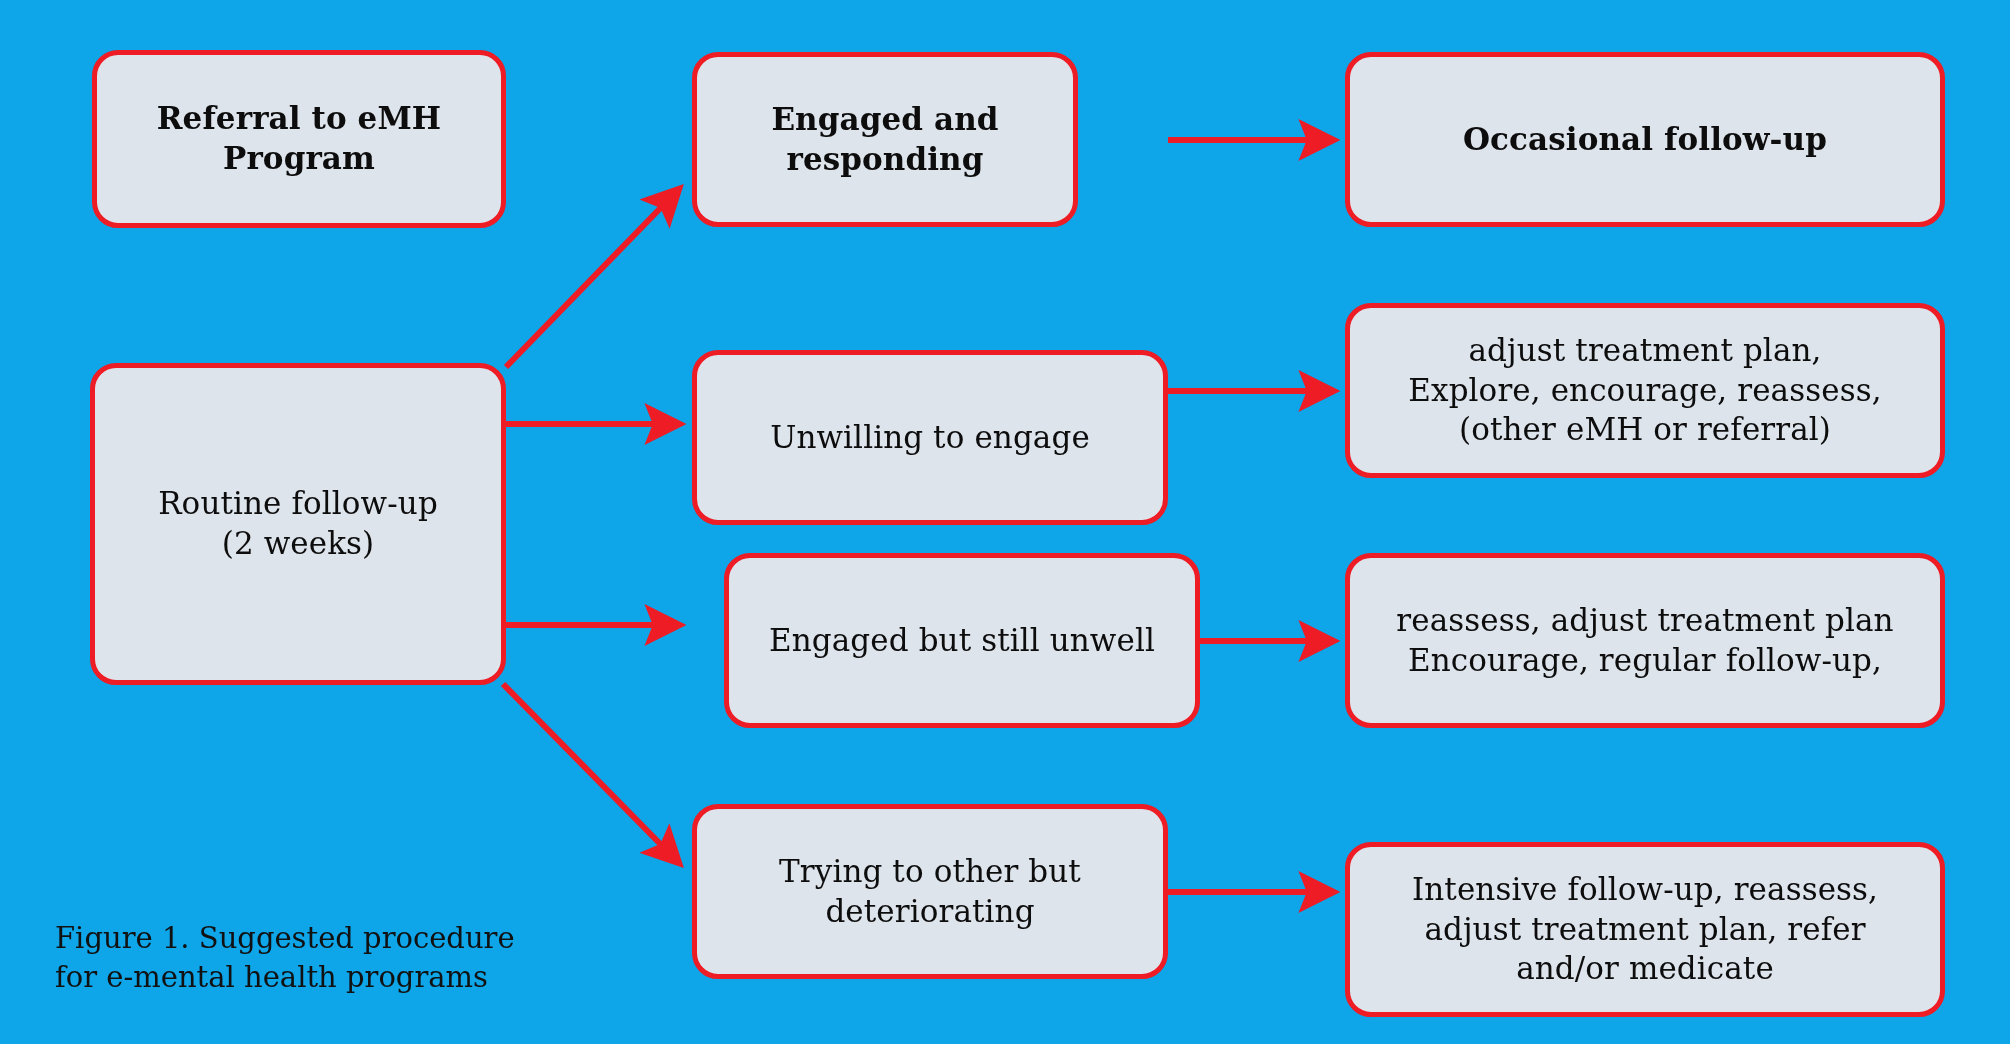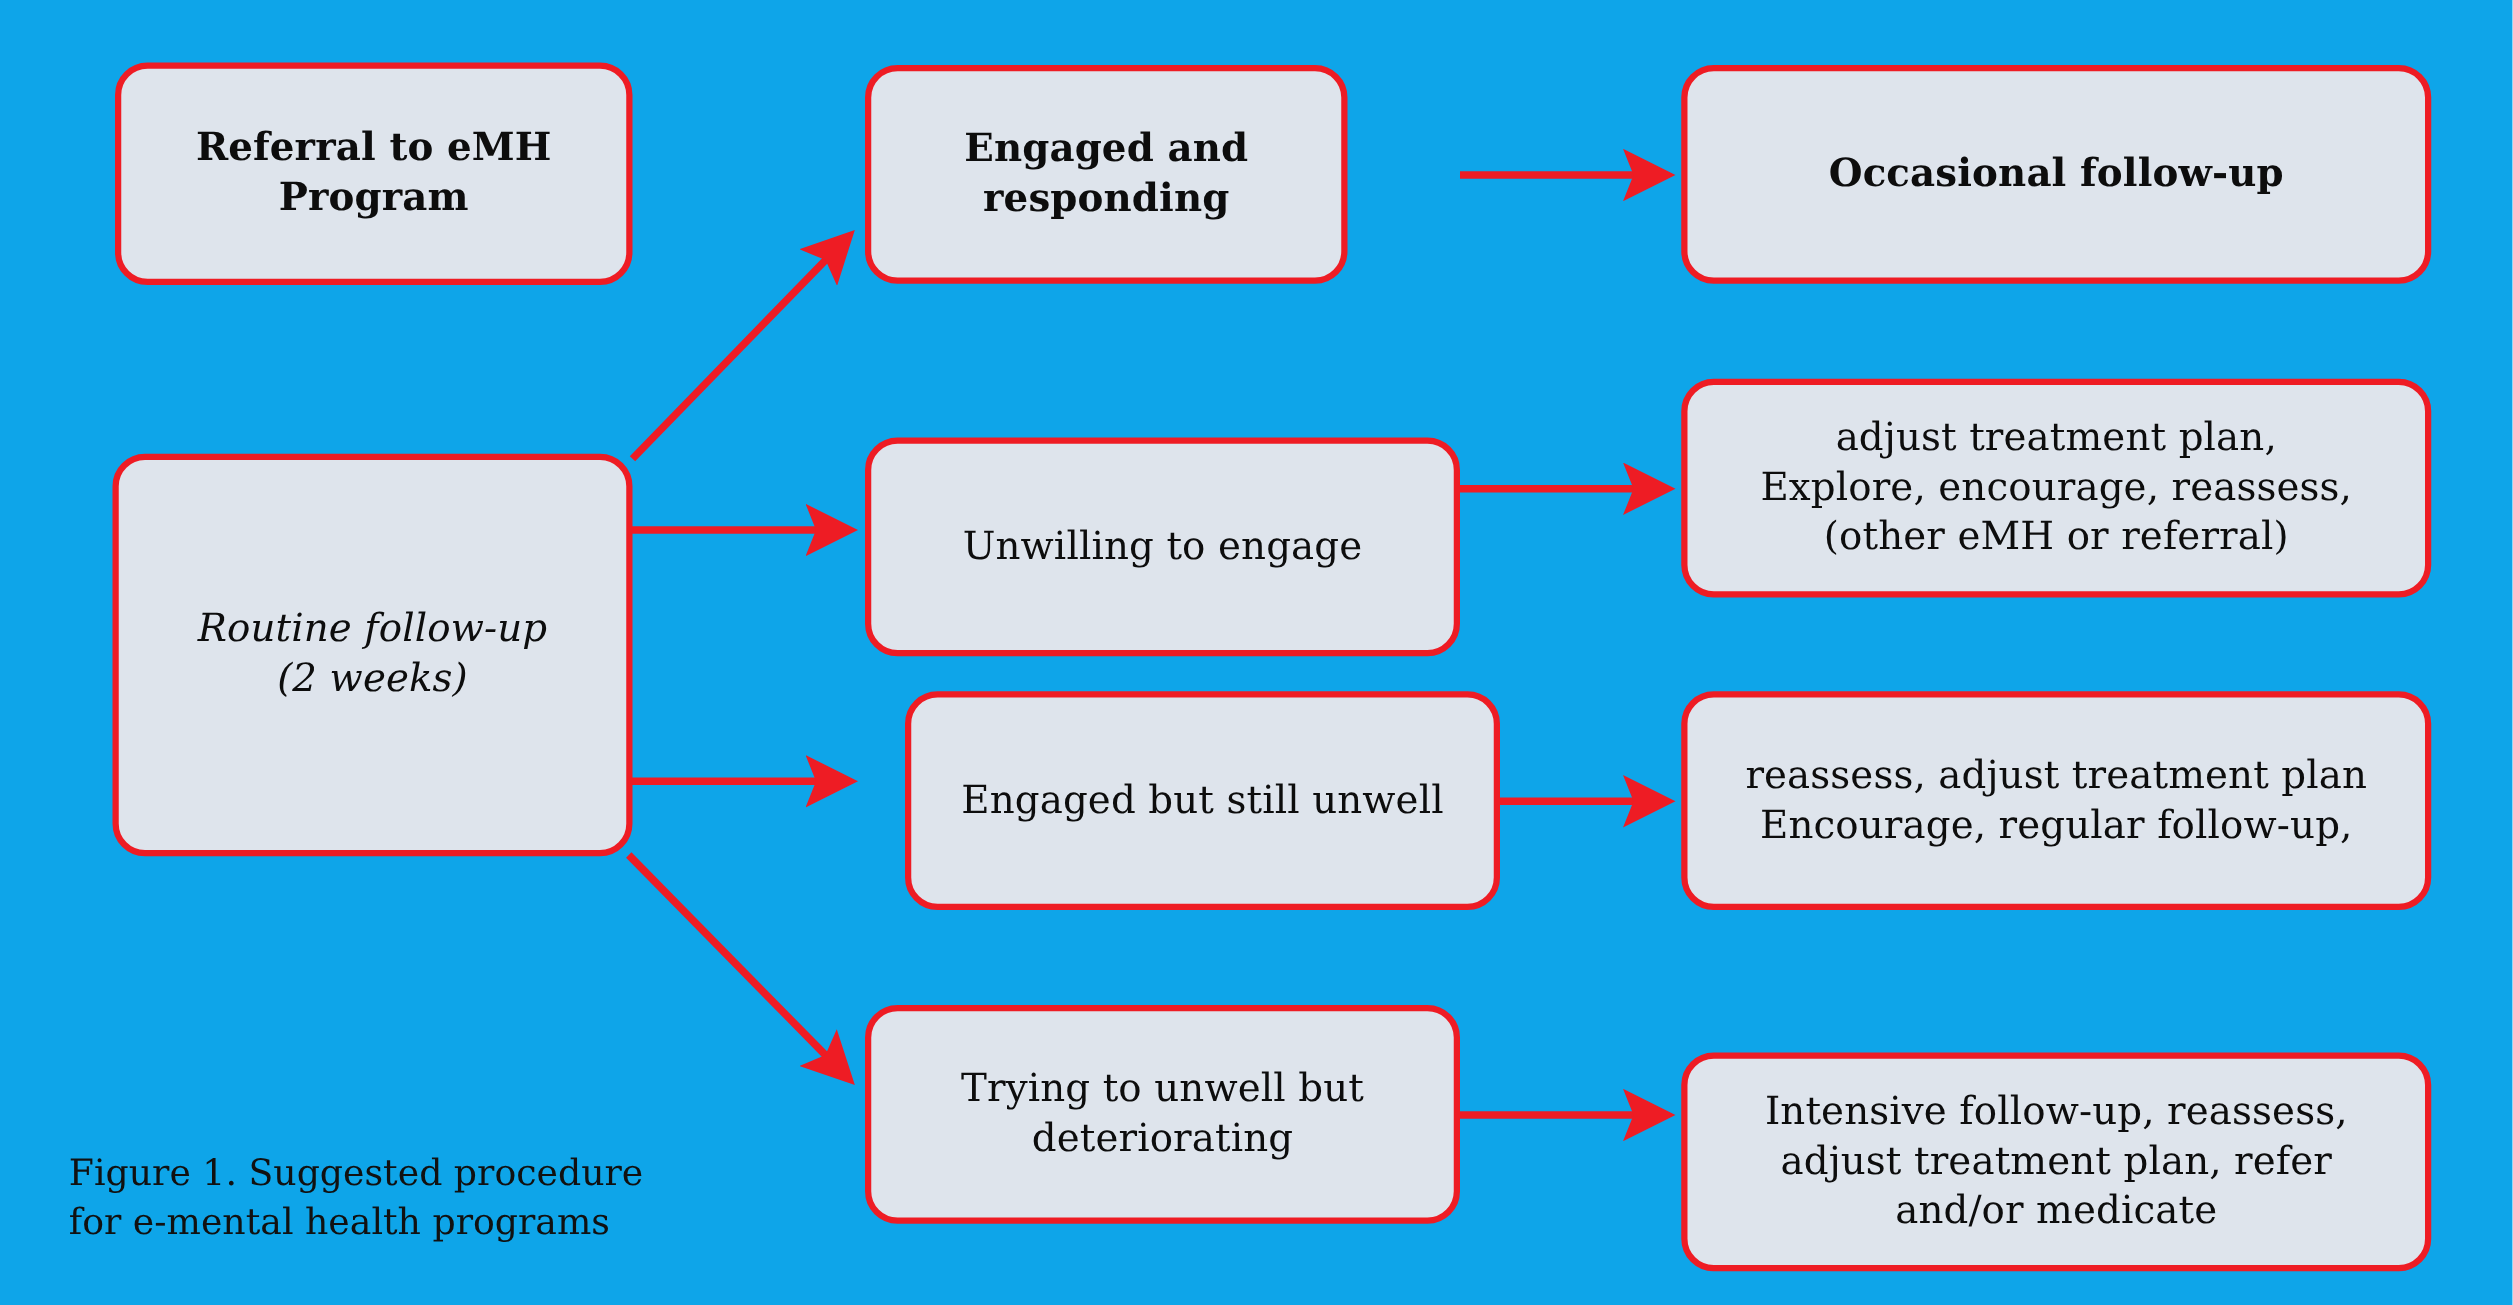--- a/index.html
+++ b/index.html
@@ -81,21 +81,21 @@
     <line x1="1168" y1="892" x2="1332" y2="892" stroke="#ee1c24" stroke-width="6" marker-end="url(#ah)"></line>
   </svg>
 
   <div class="node bold" style="left:92px; top:50px; width:414px; height:178px;">
     <span class="txt">
       <span>Referral to eMH</span>
       <span>Program</span>
     </span>
   </div>
 
-  <div class="node" style="left:90px; top:363px; width:416px; height:322px;font-style:italic;">
+  <div class="node" style="left:90px; top:363px; width:416px; height:322px;">
     <span class="txt">
       <span>Routine follow-up</span>
       <span>(2 weeks)</span>
     </span>
   </div>
 
   <div class="node bold" style="left:692px; top:52px; width:386px; height:175px;">
     <span class="txt">
       <span>Engaged and responding</span>
     </span>
@@ -108,21 +108,21 @@
   </div>
 
   <div class="node" style="left:692px; top:553px; width:476px; height:175px;margin-left:32px;">
     <span class="txt">
       <span>Engaged but still unwell</span>
     </span>
   </div>
 
   <div class="node" style="left:692px; top:804px; width:476px; height:175px;">
     <span class="txt">
-      <span>Trying to unwell but</span>
+      <span>Trying to other but</span>
       <span>deteriorating</span>
     </span>
   </div>
 
   <div class="node bold" style="left:1345px; top:52px; width:600px; height:175px;">
     <span class="txt">
       <span>Occasional follow-up</span>
     </span>
   </div>
 

